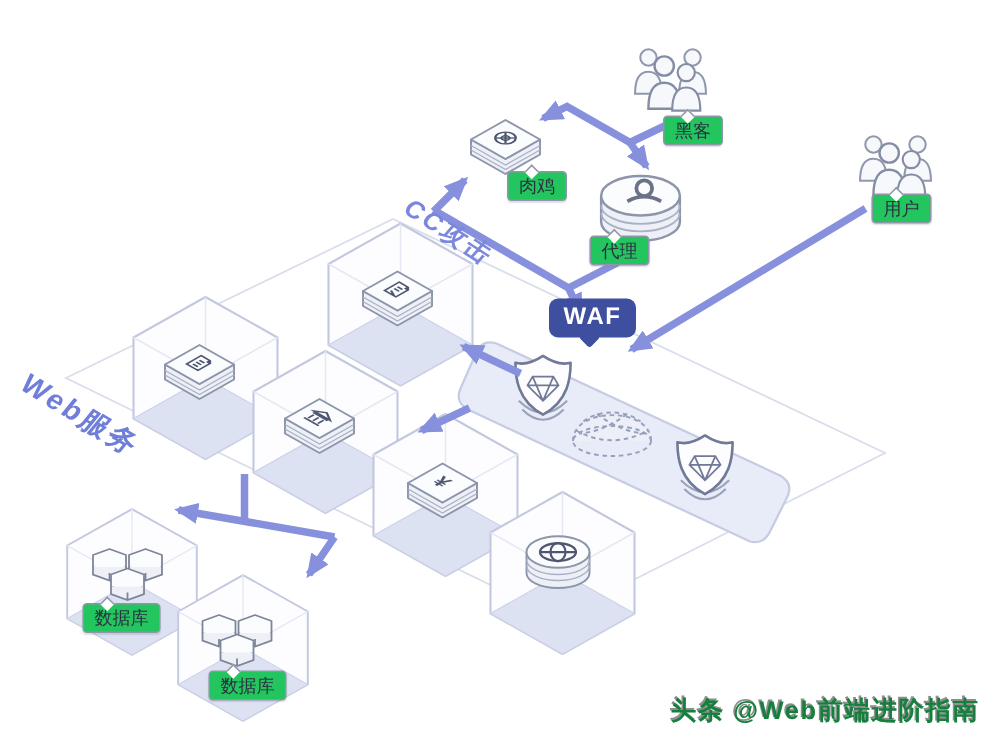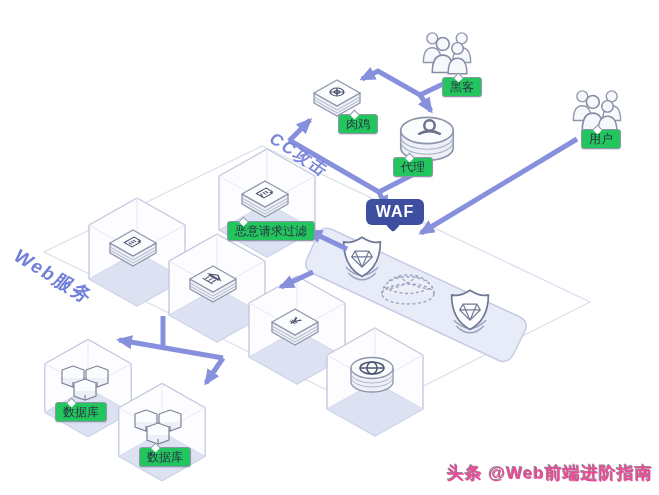--- a/index.html
+++ b/index.html
@@ -30,21 +30,21 @@
   }
   .zone-text{
     position:absolute;font-weight:bold;color:#7484d9;z-index:4;white-space:nowrap;
   }
   #cc-text{left:279px;top:128px;font-size:17px;letter-spacing:2px;
     transform:rotate(33deg) skewX(-8deg);transform-origin:left top;color:#7b87dc;}
   #web-text{left:24px;top:244px;font-size:19px;letter-spacing:2px;
     transform:rotate(31deg) skewX(-8deg);transform-origin:left top;color:#6f7ed9;}
   .watermark{
     position:absolute;right:6px;bottom:10px;font-size:17px;font-weight:bold;
-    color:#ec4899;letter-spacing:1px;z-index:7;
+    color:#15803d;letter-spacing:1px;z-index:7;
     text-shadow:-1px -1px 0 #8f8f8f,1px 1px 0 #ffffff;
   }
 </style>
 </head>
 <body>
 
 <div id="stage">
 
 <svg width="659" height="495" viewBox="0 0 659 495">
   <defs>
@@ -204,20 +204,19 @@
   </g>
 </svg>
 
   <div class="zone-text" id="cc-text">CC攻击</div>
   <div class="zone-text" id="web-text">Web服务</div>
 
   <div class="tag" style="left:462px;top:77px;">黑客</div>
   <div class="tag" style="left:601px;top:129px;text-align:right;">用户</div>
   <div class="tag" style="left:358px;top:114px;">肉鸡</div>
   <div class="tag" style="left:413px;top:157px;">代理</div>
-  <div class="tag" style="left:271px;top:221px;">恶意请求过滤</div>
   <div class="tag" style="left:81px;top:402px;">数据库</div>
   <div class="tag" style="left:165px;top:447px;">数据库</div>
 
   <div class="waf-badge">WAF</div>
 
   <div class="watermark">头条 @Web前端进阶指南</div>
 </div>
 
 </body></html>

